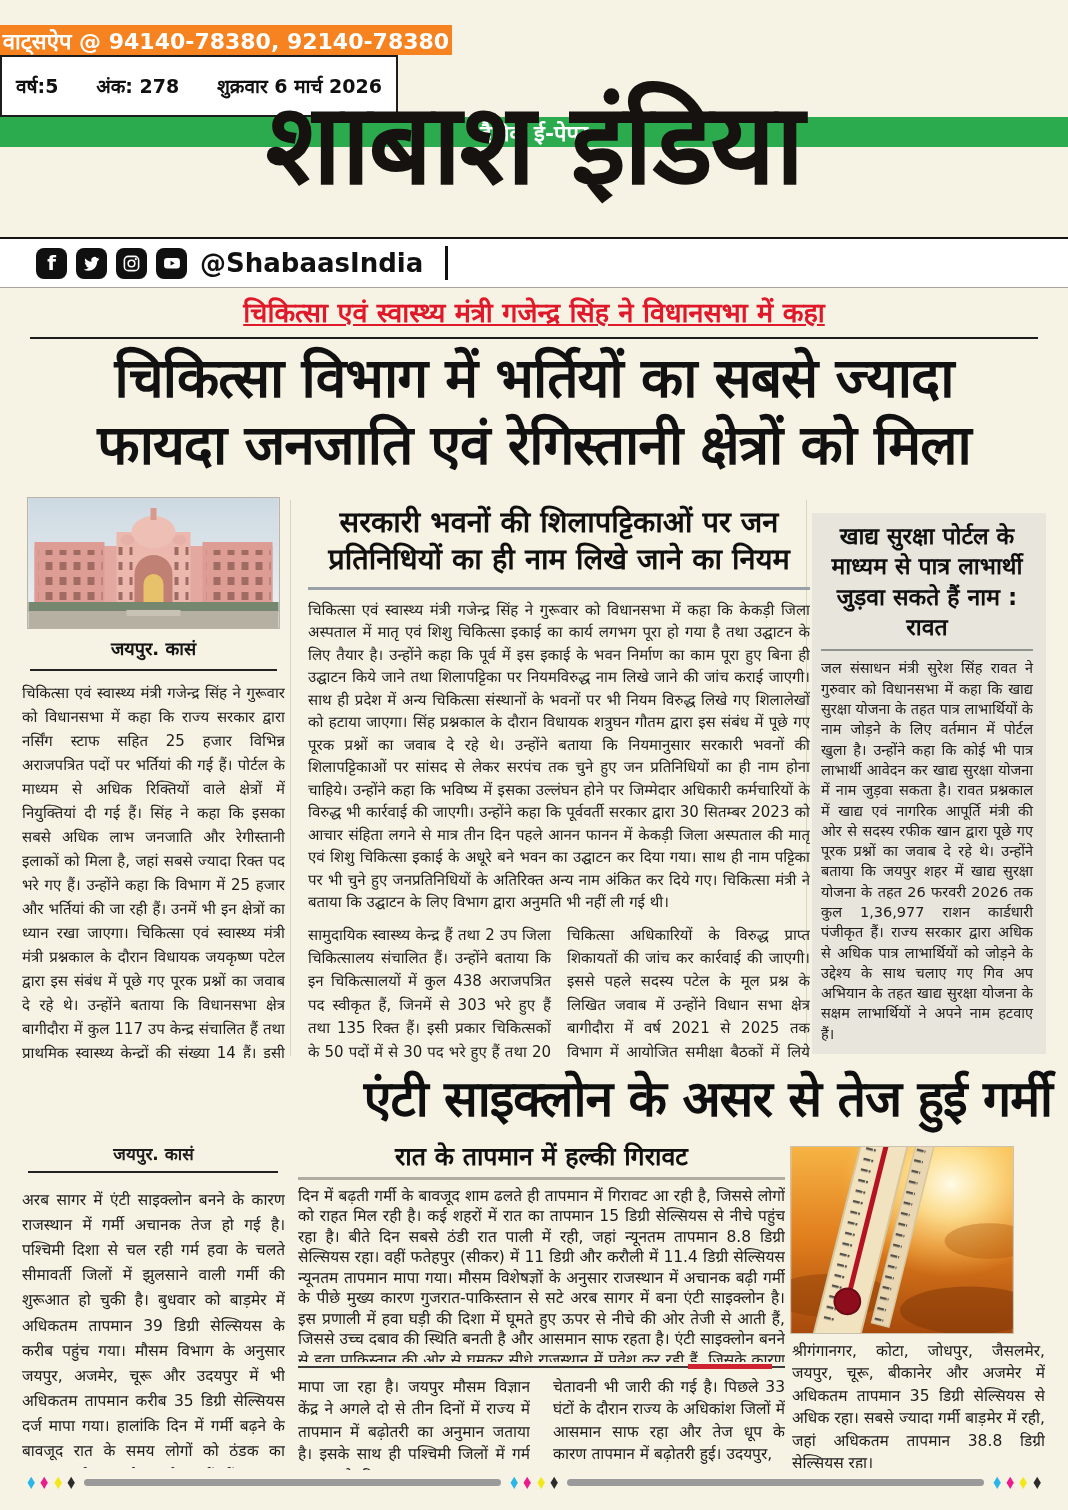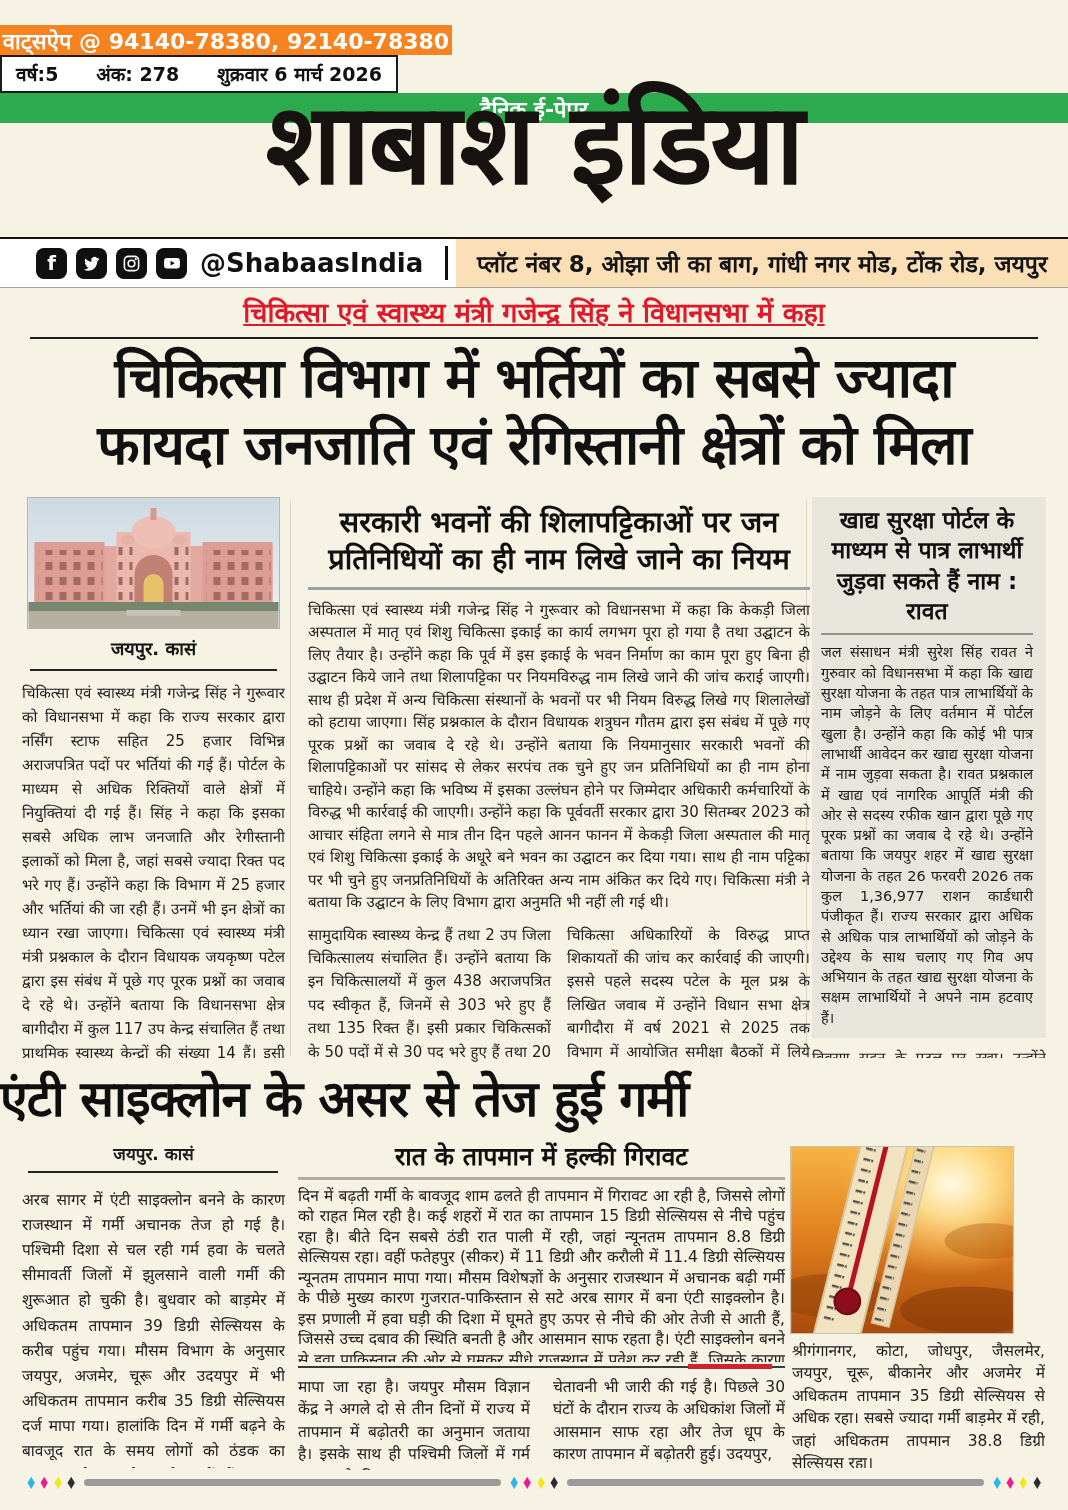--- a/index.html
+++ b/index.html
@@ -2,21 +2,21 @@
 <html lang="hi"><head>
 <meta charset="utf-8">
 <style>
   html,body{margin:0;padding:0;}
   body{width:1068px;height:1510px;background:#f6f2e4;font-family:"DejaVu Sans",sans-serif;color:#1d1d1d;position:relative;overflow:hidden;}
   #page{position:absolute;inset:0;}
 
   
   .topbar{position:absolute;top:25px;left:0;width:1068px;height:36px;display:flex;flex-direction:column;}
   .tb-orange{width:452px;background:#f6831f;color:#fff;font-weight:bold;font-size:22px;display:flex;align-items:center;justify-content:center;}
-  .tb-white{width:398px;background:#fff;border:2px solid #1c1c1c;box-sizing:border-box;display:flex;align-items:center;justify-content:space-between;padding:4px 14px;font-weight:bold;font-size:19px;color:#111;}
+  .tb-white{width:398px;background:#fff;border:2px solid #1c1c1c;box-sizing:border-box;display:flex;align-items:center;justify-content:space-between;padding:16px 14px;font-weight:bold;font-size:19px;color:#111;}
   .tb-green{flex:1;background:#2bab4e;color:#fff;font-weight:bold;font-size:22px;display:flex;align-items:center;justify-content:center;}
 
   
   .masthead{position:absolute;top:52px;left:0;width:1068px;height:185px;display:flex;align-items:center;justify-content:center;font-size:112px;font-weight:900;color:#15120f;letter-spacing:-2px;line-height:1.1;}
 
   
   .social{position:absolute;top:237px;left:0;width:1068px;height:48px;border-top:2px solid #151515;border-bottom:1px solid #a8a49a;display:flex;align-items:stretch;background:#fff;}
   .social-left{display:flex;align-items:center;gap:9px;padding-left:36px;padding-right:10px;background:#fff;}
   .sicon{width:31px;height:31px;background:#101010;border-radius:8px;display:flex;align-items:center;justify-content:center;color:#fff;font-weight:bold;font-size:20px;flex:0 0 auto;}
   .handle{font-weight:bold;font-size:26px;color:#111;margin-left:4px;white-space:nowrap;}
@@ -35,28 +35,28 @@
   .pcaption{text-align:center;font-weight:bold;font-size:18px;margin-top:7px;color:#141414;}
   .caprule{height:2px;background:#222;margin:9px 8px 10px 8px;}
   .bodytxt{font-size:15px;line-height:1.6;text-align:justify;color:#1d1d1d;}
   .s1-mid{position:absolute;left:308px;top:497px;width:502px;height:561px;overflow:hidden;margin-top:7px;}
   .midhead{font-weight:800;font-size:29px;line-height:1.27;text-align:center;color:#101010;}
   .midrule{height:3px;background:#9aa0a8;margin:9px 0 9px 0;}
   .midbody{font-size:15px;line-height:1.5;text-align:justify;}
   .subcols{display:flex;gap:16px;margin-top:10px;}
   .subcol{width:243px;font-size:15px;line-height:1.56;text-align:justify;}
   .s1-right{position:absolute;left:812px;top:497px;width:234px;height:561px;overflow:hidden;}
-  .graybox{background:#e8e5dd;padding:8px 13px 10px 9px;box-sizing:border-box;}
+  .graybox{background:#e8e5dd;padding:8px 13px 10px 9px;box-sizing:border-box;margin-top:16px;}
   .rthead{font-weight:800;font-size:23px;line-height:1.32;text-align:center;color:#0f0f0f;}
   .rtrule{height:2px;background:#8f948f;margin:7px 0 7px 0;}
   .rtbody{font-size:14.5px;line-height:1.4;text-align:justify;}
   .rttail{margin-top:9px;font-size:15px;line-height:1.5;text-align:justify;}
 
   
-  .s2-headline{position:absolute;top:1063px;left:0;width:1052px;text-align:left;font-weight:900;font-size:50px;color:#0f0f0f;letter-spacing:-1px;}
+  .s2-headline{position:absolute;top:1063px;left:0;width:1052px;text-align:right;font-weight:900;font-size:50px;color:#0f0f0f;letter-spacing:-1px;}
   .s2-byline{position:absolute;left:22px;top:1142px;width:263px;text-align:center;font-weight:bold;font-size:17px;}
   .s2-byline-rule{position:absolute;left:28px;top:1171px;width:250px;height:2px;background:#222;}
   .s2-subhead{position:absolute;left:298px;top:1138px;width:487px;text-align:center;font-weight:800;font-size:25px;color:#101010;}
   .s2-subhead-rule{position:absolute;left:298px;top:1177px;width:487px;height:3px;background:#b0aca1;}
   .s2-image{position:absolute;left:790px;top:1146px;width:224px;height:188px;border:1px solid #c9c2b0;box-sizing:border-box;}
   .s2-left{position:absolute;left:22px;top:1188px;width:263px;height:280px;overflow:hidden;font-size:15.5px;line-height:1.62;text-align:justify;}
   .s2-mid{position:absolute;left:298px;top:1186px;width:487px;height:176px;overflow:hidden;font-size:15.5px;line-height:1.32;text-align:justify;}
   .s2-divider{position:absolute;left:298px;top:1366px;width:487px;height:2px;background:#3a3a3a;}
   .s2-divider-red{position:absolute;left:688px;top:1364px;width:84px;height:5px;background:#cf2332;}
   .s2-bcol1{position:absolute;left:298px;top:1376px;width:232px;height:94px;overflow:hidden;font-size:15.5px;line-height:1.45;text-align:justify;}
@@ -111,21 +111,20 @@
       </span>
       <span class="sicon">
         <svg viewBox="0 0 24 24" width="20" height="20" aria-hidden="true">
             <rect x="2.5" y="6" width="19" height="12.5" rx="3.5" fill="#fff"></rect>
             <path d="M10.3 9.4v5.7l5-2.85z" fill="#101010"></path>
           </svg>
       </span>
       <span class="handle">@ShabaasIndia</span>
     </div>
     <span class="vbar"></span>
-    <div class="address">प्लॉट नंबर 8, ओझा जी का बाग, गांधी नगर मोड, टोंक रोड, जयपुर</div>
   </div>
 
   <div class="kicker">चिकित्सा एवं स्वास्थ्य मंत्री गजेन्द्र सिंह ने विधानसभा में कहा</div>
   <div class="kicker-rule"></div>
   <div class="h1main">
     <div>चिकित्सा विभाग में भर्तियों का सबसे ज्यादा</div>
     <div>फायदा जनजाति एवं रेगिस्तानी क्षेत्रों को मिला</div>
   </div>
 
   <div class="vline" style="left:290px;top:500px;height:556px;"></div>
@@ -220,21 +219,21 @@
       <rect x="100" y="-25" width="18" height="200" fill="#e9d7b3" stroke="#d8c69d" stroke-width="1.5"></rect>
       <rect x="102" y="-18" width="9" height="190" fill="url(#ticks)"></rect>
     </g>
   </svg>
 
   <div class="s2-left">अरब सागर में एंटी साइक्लोन बनने के कारण राजस्थान में गर्मी अचानक तेज हो गई है। पश्चिमी दिशा से चल रही गर्म हवा के चलते सीमावर्ती जिलों में झुलसाने वाली गर्मी की शुरूआत हो चुकी है। बुधवार को बाड़मेर में अधिकतम तापमान 39 डिग्री सेल्सियस के करीब पहुंच गया। मौसम विभाग के अनुसार जयपुर, अजमेर, चूरू और उदयपुर में भी अधिकतम तापमान करीब 35 डिग्री सेल्सियस दर्ज मापा गया। हालांकि दिन में गर्मी बढ़ने के बावजूद रात के समय लोगों को ठंडक का अहसास हो रहा है। कई शहरों में न्यूनतम तापमान 15 डिग्री सेल्सियस से नीचे</div>
   <div class="s2-mid">दिन में बढ़ती गर्मी के बावजूद शाम ढलते ही तापमान में गिरावट आ रही है, जिससे लोगों को राहत मिल रही है। कई शहरों में रात का तापमान 15 डिग्री सेल्सियस से नीचे पहुंच रहा है। बीते दिन सबसे ठंडी रात पाली में रही, जहां न्यूनतम तापमान 8.8 डिग्री सेल्सियस रहा। वहीं फतेहपुर (सीकर) में 11 डिग्री और करौली में 11.4 डिग्री सेल्सियस न्यूनतम तापमान मापा गया। मौसम विशेषज्ञों के अनुसार राजस्थान में अचानक बढ़ी गर्मी के पीछे मुख्य कारण गुजरात-पाकिस्तान से सटे अरब सागर में बना एंटी साइक्लोन है। इस प्रणाली में हवा घड़ी की दिशा में घूमते हुए ऊपर से नीचे की ओर तेजी से आती हैं, जिससे उच्च दबाव की स्थिति बनती है और आसमान साफ रहता है। एंटी साइक्लोन बनने से हवा पाकिस्तान की ओर से घूमकर सीधे राजस्थान में प्रवेश कर रही हैं, जिसके कारण राजस्थान के साथ गुजरात, महाराष्ट्र और मध्य प्रदेश में भी तापमान में बढ़ोतरी हो रही है।</div>
   <div class="s2-divider"></div>
   <div class="s2-divider-red"></div>
   <div class="s2-bcol1">मापा जा रहा है। जयपुर मौसम विज्ञान केंद्र ने अगले दो से तीन दिनों में राज्य में तापमान में बढ़ोतरी का अनुमान जताया है। इसके साथ ही पश्चिमी जिलों में गर्म हवा चलने की</div>
-  <div class="s2-bcol2">चेतावनी भी जारी की गई है। पिछले 30 घंटों के दौरान राज्य के अधिकांश जिलों में आसमान साफ रहा और तेज धूप के कारण तापमान में बढ़ोतरी हुई। उदयपुर,</div>
+  <div class="s2-bcol2">चेतावनी भी जारी की गई है। पिछले 33 घंटों के दौरान राज्य के अधिकांश जिलों में आसमान साफ रहा और तेज धूप के कारण तापमान में बढ़ोतरी हुई। उदयपुर,</div>
   <div class="s2-right">श्रीगंगानगर, कोटा, जोधपुर, जैसलमेर, जयपुर, चूरू, बीकानेर और अजमेर में अधिकतम तापमान 35 डिग्री सेल्सियस से अधिक रहा। सबसे ज्यादा गर्मी बाड़मेर में रही, जहां अधिकतम तापमान 38.8 डिग्री सेल्सियस रहा।</div>
 
   <div class="bstrip">
     <span class="dgroup">
         <span class="d c"></span>
         <span class="d m"></span>
         <span class="d y"></span>
         <span class="d k"></span>
       </span>
     <span class="dbar"></span>

